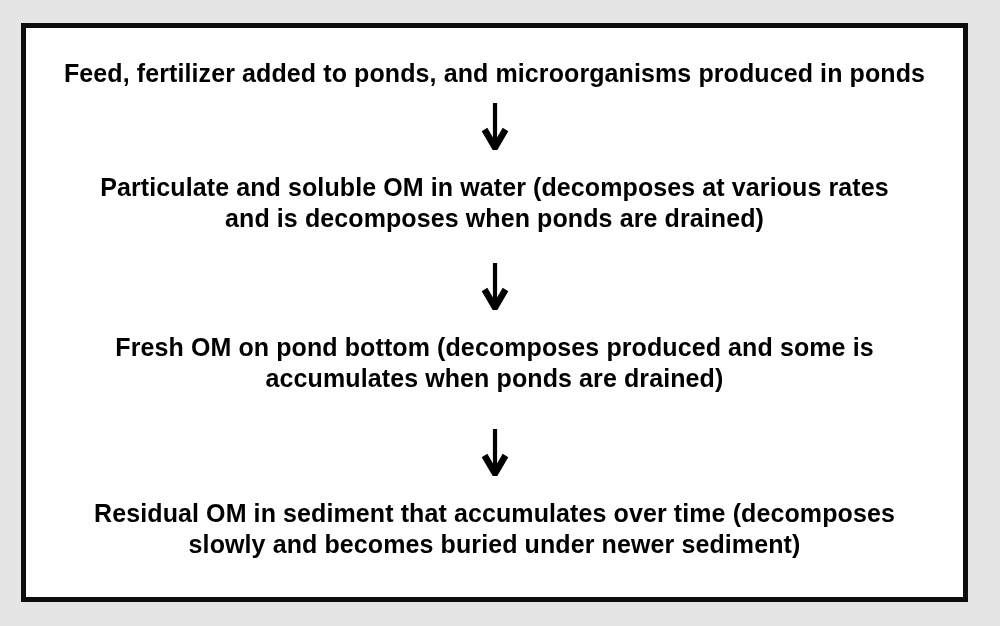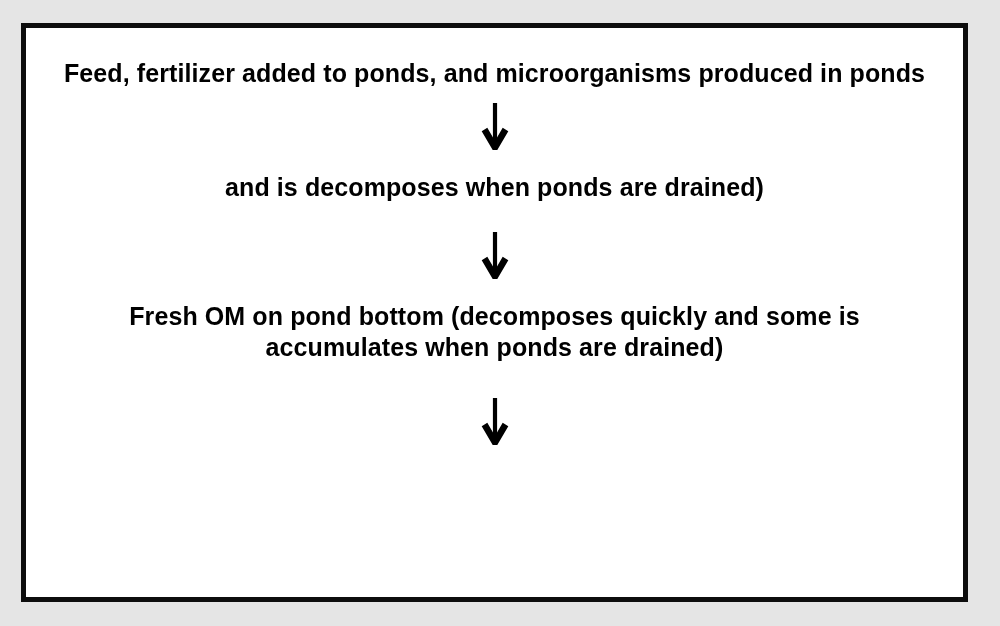--- a/index.html
+++ b/index.html
@@ -64,33 +64,38 @@
     <div class="step">
       <div class="line">Feed, fertilizer added to ponds, and microorganisms produced in ponds</div>
     </div>
 
     <svg class="arrow arrow-1" width="30" height="48" viewBox="0 0 30 48" aria-hidden="true">
       <line x1="15" y1="1" x2="15" y2="42" stroke-width="4.2"></line>
       <polyline points="4.5,27.5 15,45.5 25.5,27.5" fill="none" stroke-width="6.5"></polyline>
     </svg>
 
     <div class="step">
+      <div class="line">Particulate and soluble OM in water (decomposes at various rates</div>
       <div class="line">and is decomposes when ponds are drained)</div>
     </div>
 
     <svg class="arrow arrow-2" width="30" height="48" viewBox="0 0 30 48" aria-hidden="true">
       <line x1="15" y1="1" x2="15" y2="42" stroke-width="4.2"></line>
       <polyline points="4.5,27.5 15,45.5 25.5,27.5" fill="none" stroke-width="6.5"></polyline>
     </svg>
 
     <div class="step">
-      <div class="line">Fresh OM on pond bottom (decomposes quickly and some is</div>
+      <div class="line">Fresh OM on pond bottom (decomposes produced and some is</div>
       <div class="line">accumulates when ponds are drained)</div>
     </div>
 
     <svg class="arrow arrow-3" width="30" height="48" viewBox="0 0 30 48" aria-hidden="true">
       <line x1="15" y1="1" x2="15" y2="42" stroke-width="4.2"></line>
       <polyline points="4.5,27.5 15,45.5 25.5,27.5" fill="none" stroke-width="6.5"></polyline>
     </svg>
 
+    <div class="step">
+      <div class="line">Residual OM in sediment that accumulates over time (decomposes</div>
+      <div class="line">slowly and becomes buried under newer sediment)</div>
+    </div>
 
   </div>
 </div>
 
 </body></html>

